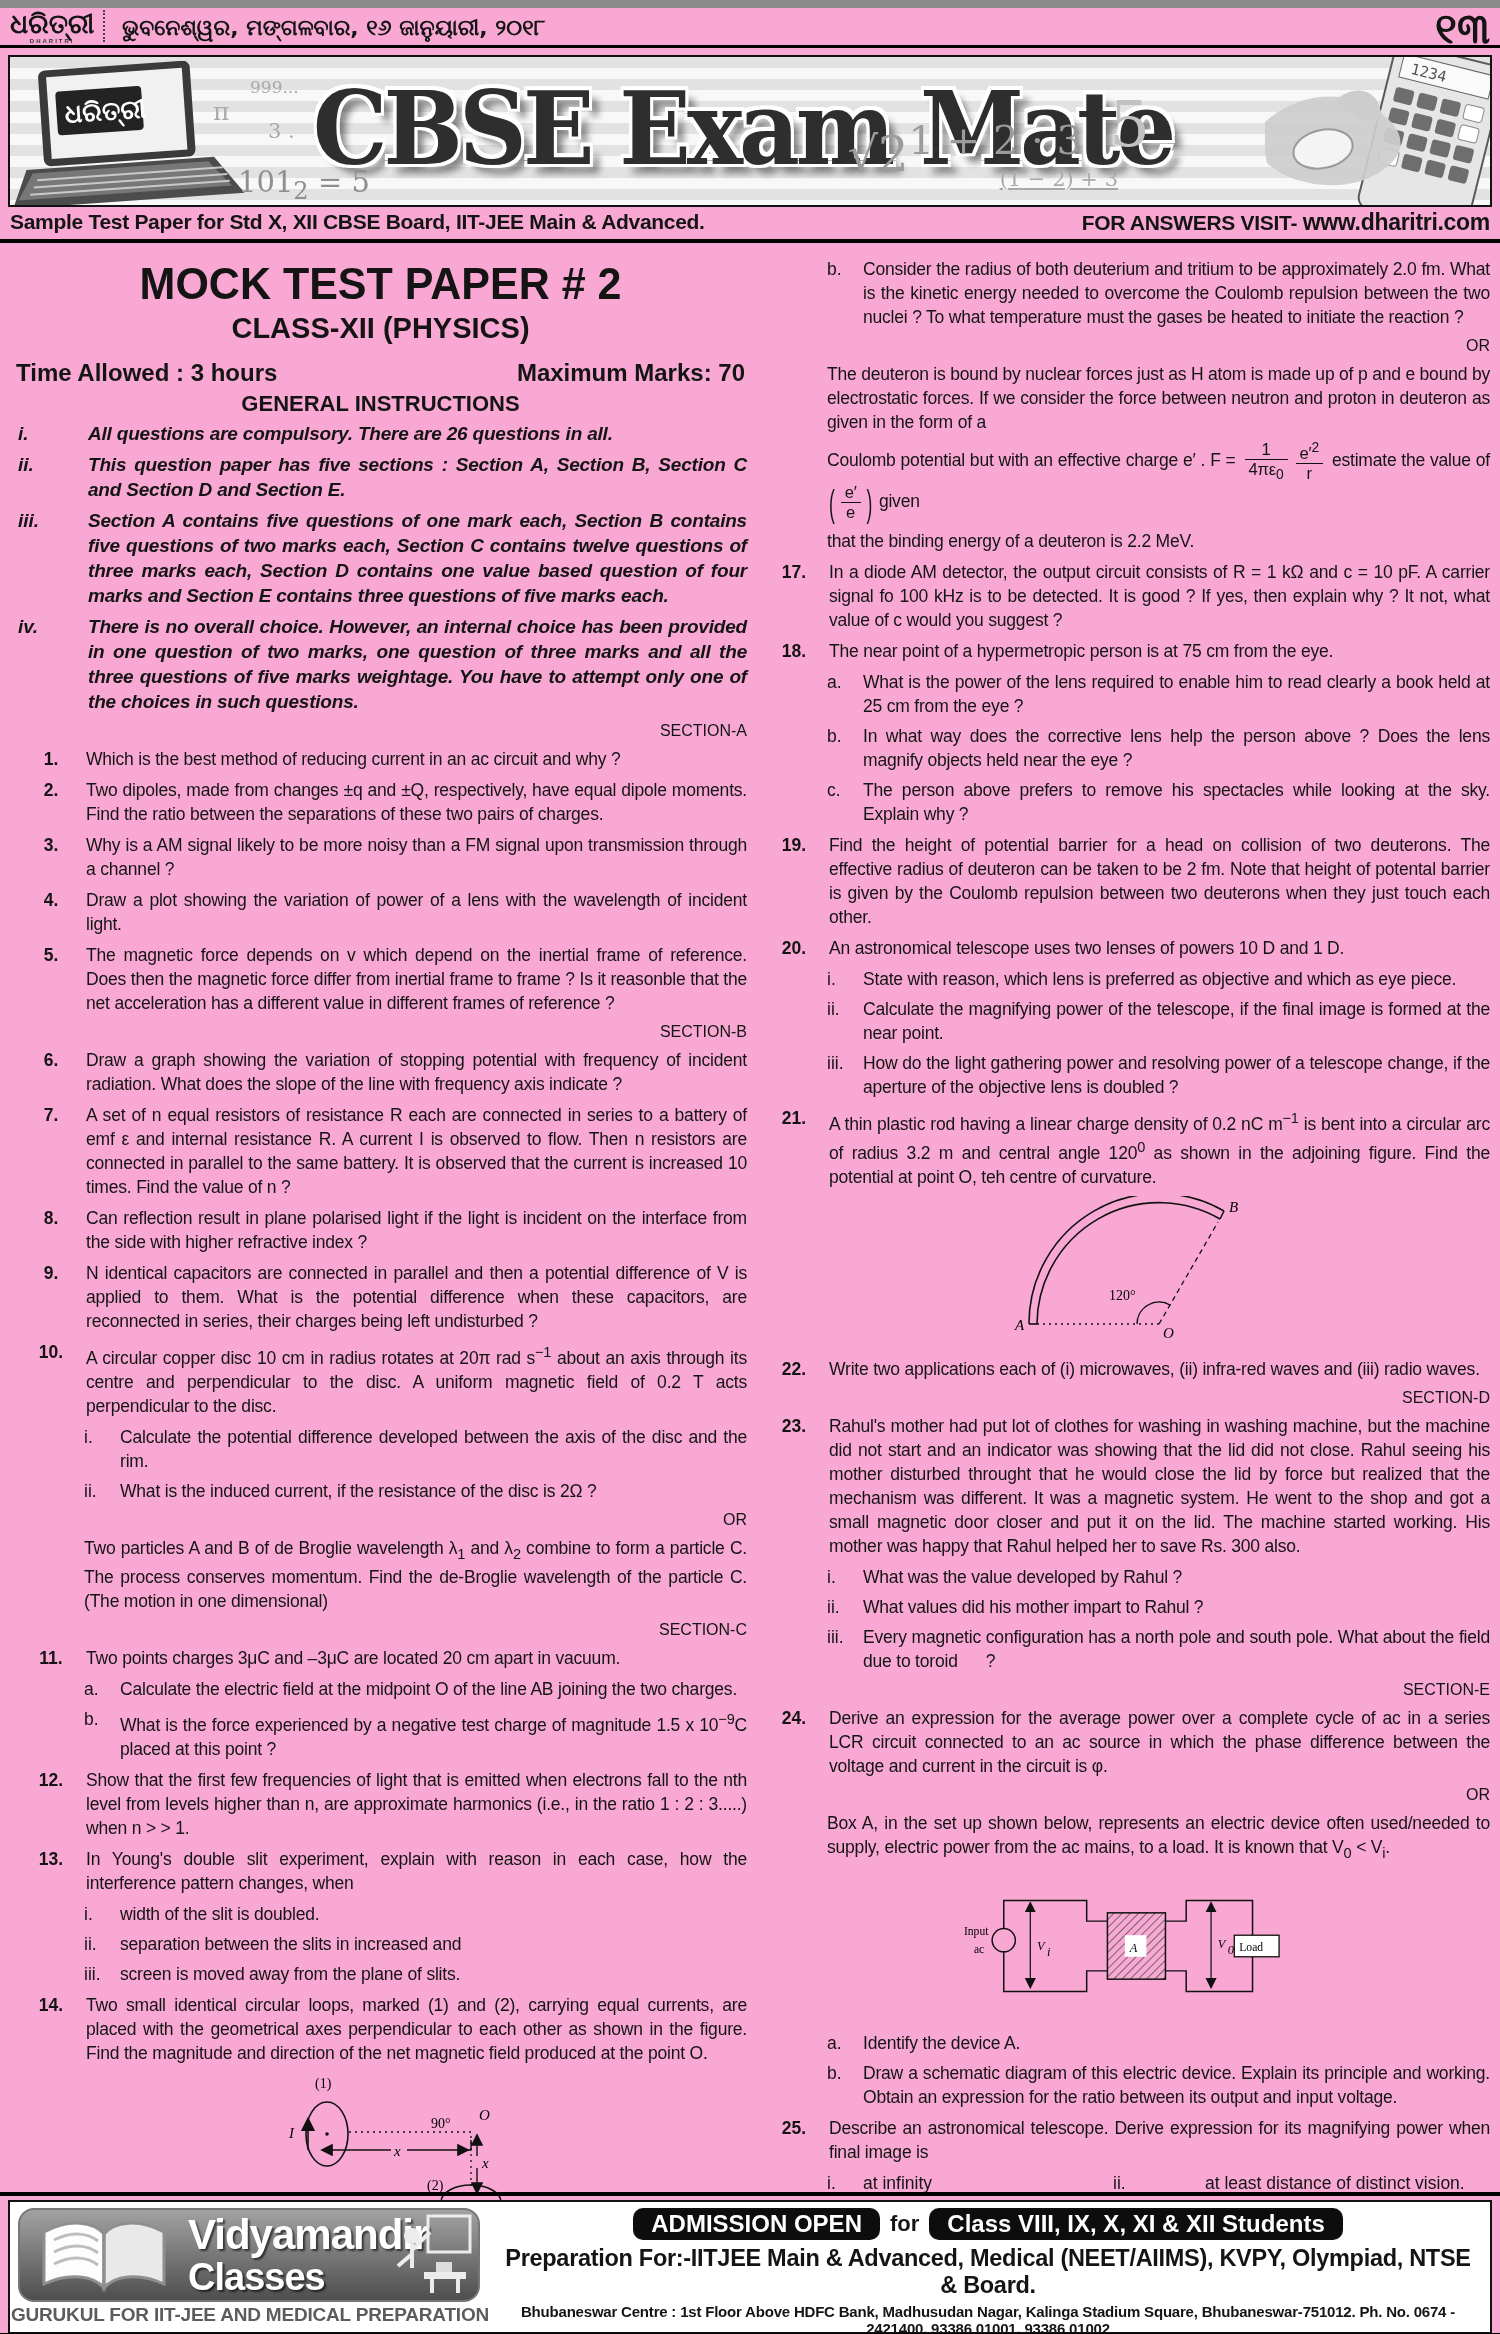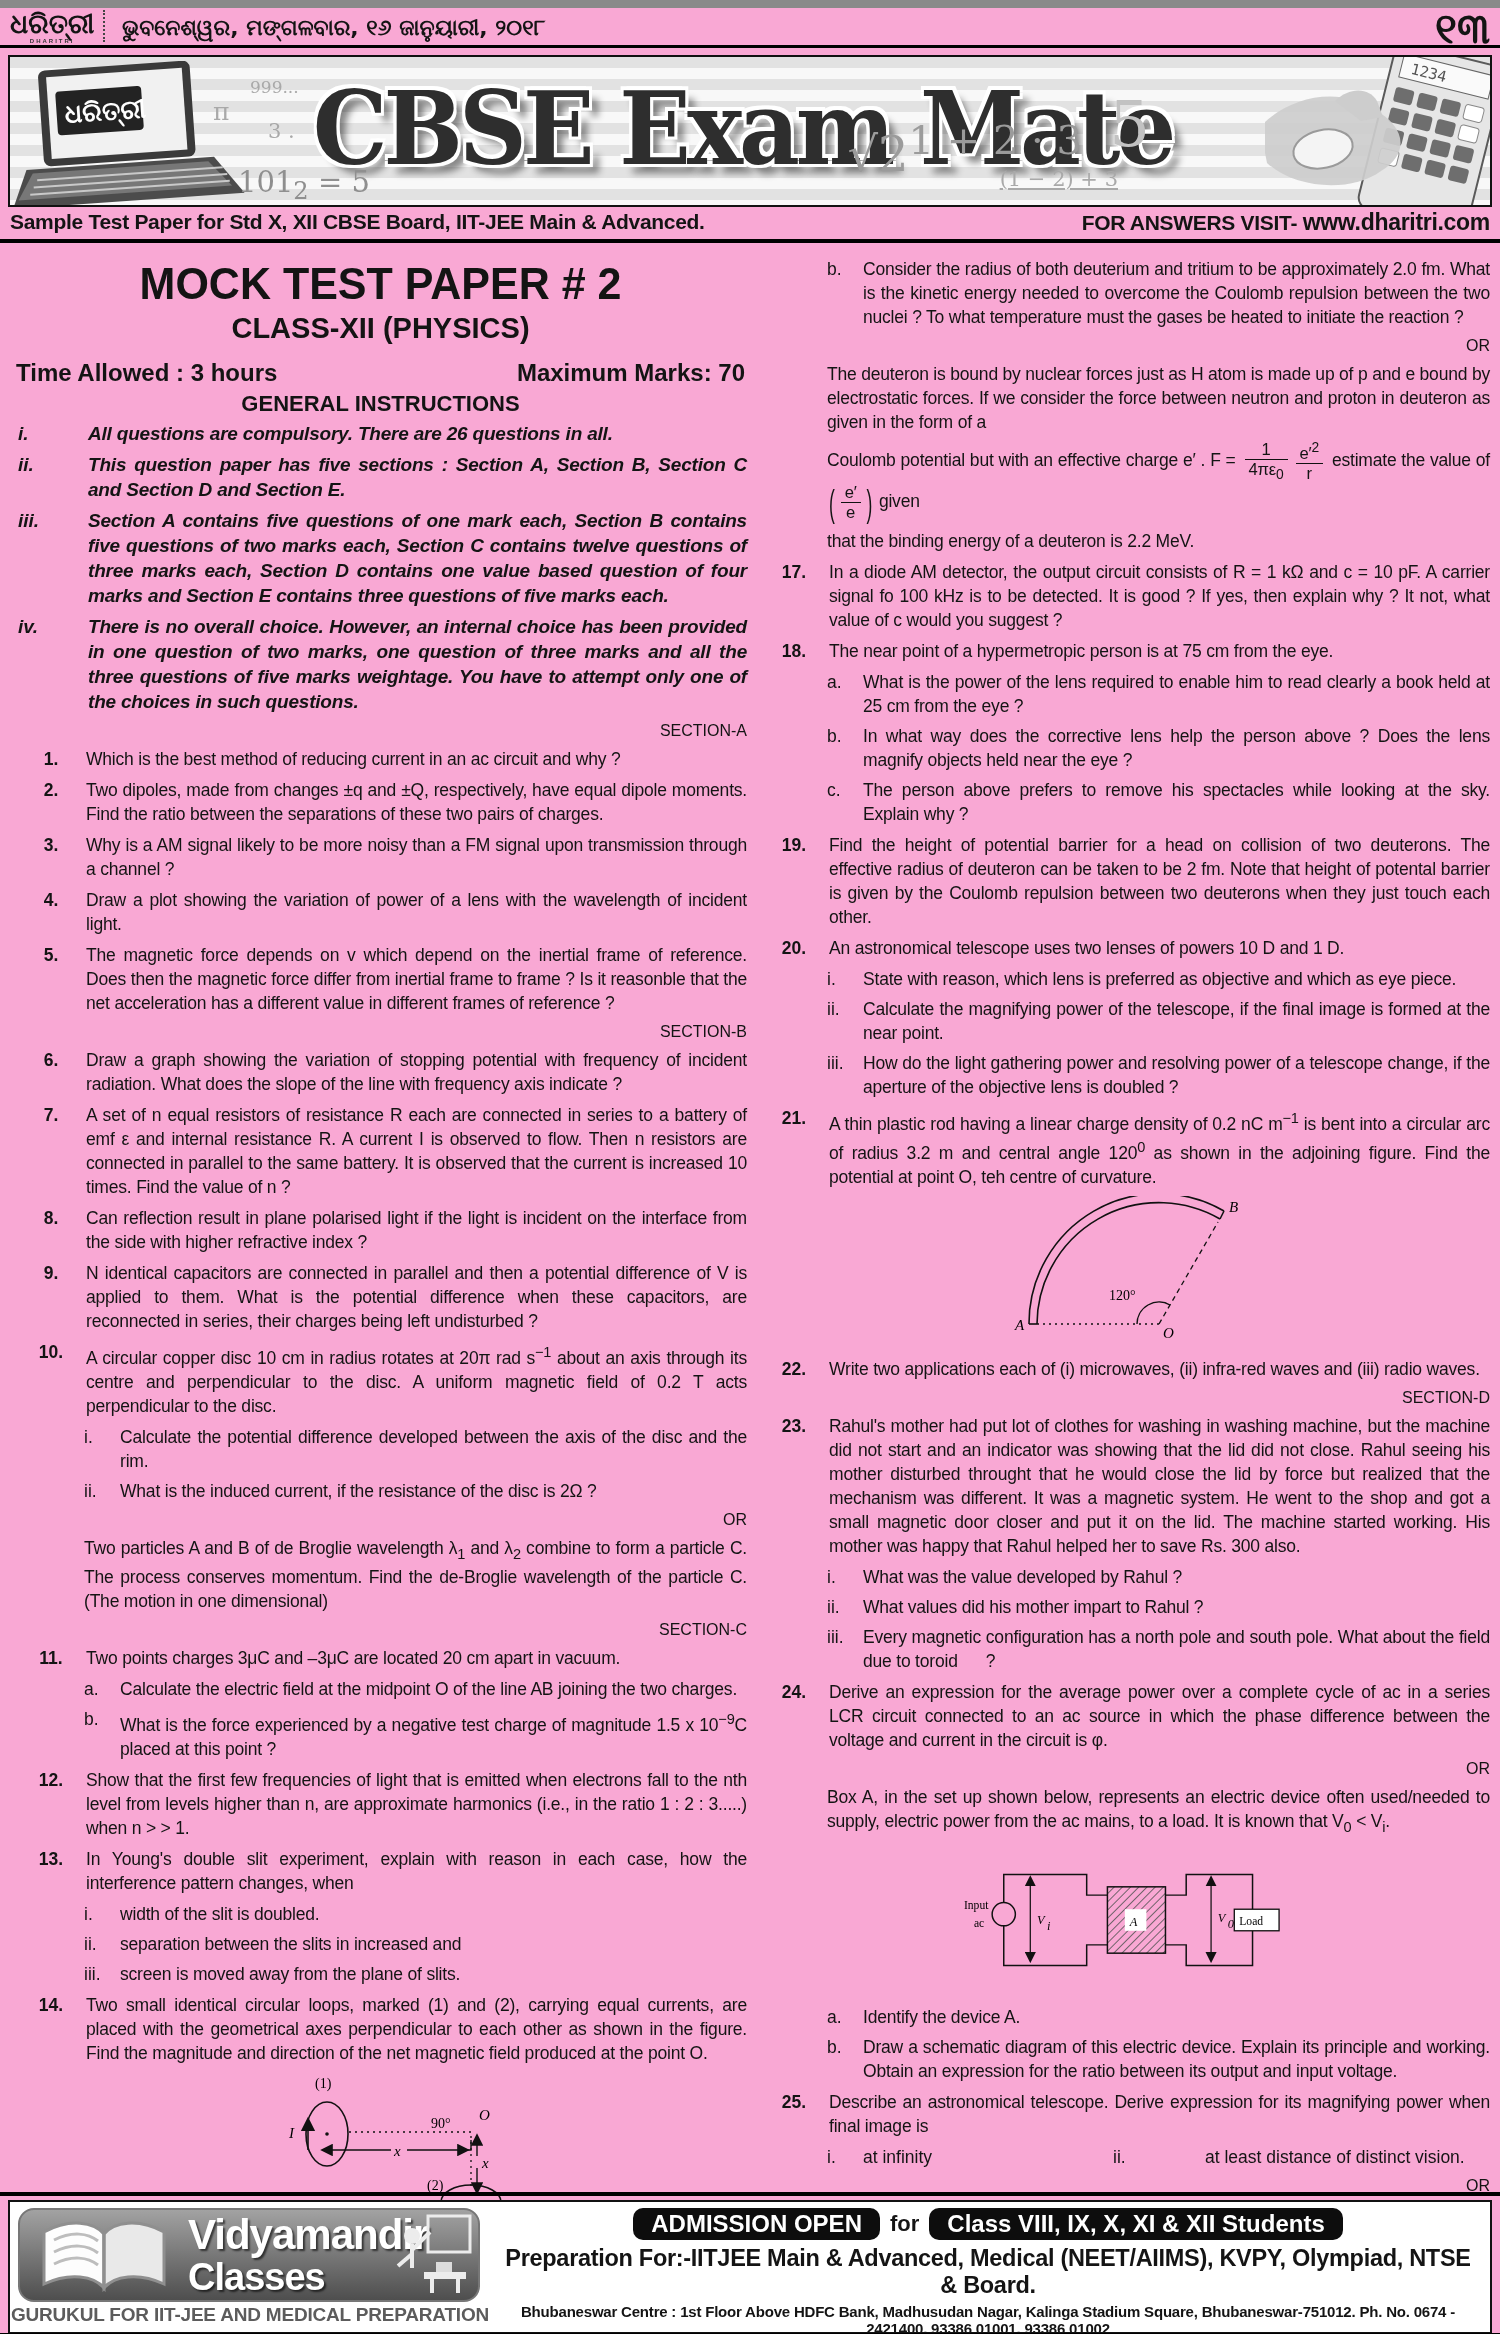--- a/index.html
+++ b/index.html
@@ -452,20 +452,21 @@
           <span class="t">What was the value developed by Rahul ?</span>
         </div>
         <div class="sub">
           <span class="l">ii.</span>
           <span class="t">What values did his mother impart to Rahul ?</span>
         </div>
         <div class="sub">
           <span class="l">iii.</span>
           <span class="t">Every magnetic configuration has a north pole and south pole. What about the field due to toroid&nbsp;&nbsp;&nbsp;&nbsp;&nbsp;&nbsp;?</span>
         </div>
+        <div class="blk-c">SECTION-E</div>
         <div class="q">
           <span class="n">24.</span>
           <div class="body">
             <div class="qt">Derive an expression for the average power over a complete cycle of ac in a series LCR circuit connected to an ac source in which the phase difference between the voltage and current in the circuit is φ.</div>
           </div>
         </div>
         <div class="blk-c">OR</div>
         <div class="cont">Box A, in the set up shown below, represents an electric device often used/needed to supply, electric power from the ac mains, to a load. It is known that V<sub>0</sub> &lt; V<sub>i</sub>.</div>
         <div class="figwrap">
   <svg width="340" height="150" viewBox="0 0 410 170">

